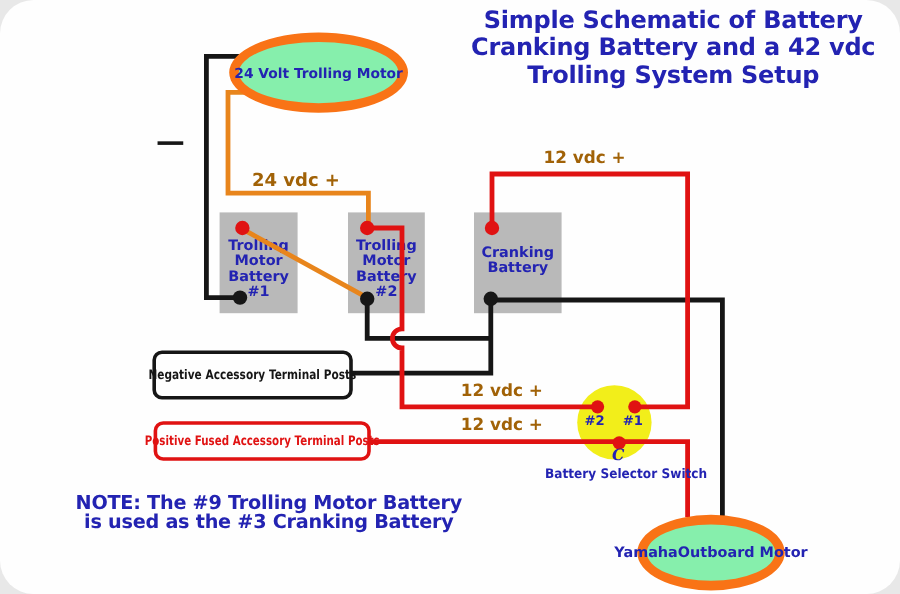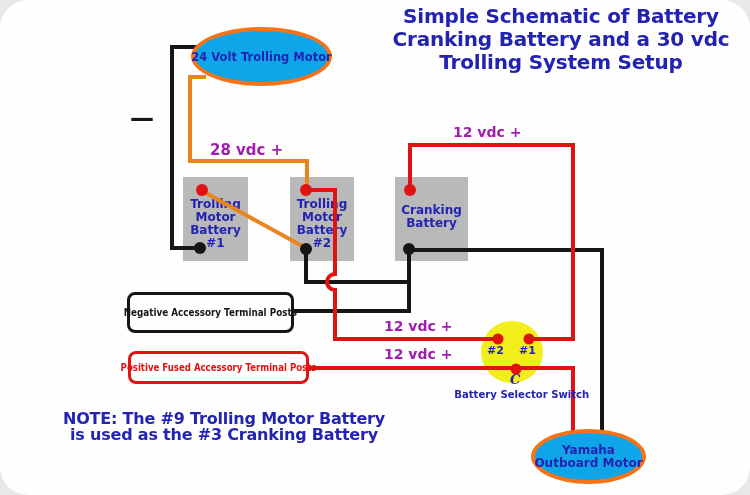--- a/index.html
+++ b/index.html
@@ -5,44 +5,44 @@
   html,body{margin:0;padding:0;background:#e8e8e8;}
   .diagram{
     position:relative;width:750px;height:495px;background:#fefefe;
     font-family:"DejaVu Sans","Liberation Sans",sans-serif;overflow:hidden;border-radius:28px;
   }
   .abs{position:absolute;}
   
   .title{left:375px;top:5px;width:372px;font-size:20px;font-weight:bold;
          line-height:23px;color:#2323b2;text-align:center;letter-spacing:-0.2px;z-index:3;}
   
-  .oval{border:4px solid #f97316;border-radius:50%;background:#0ea5e9;
+  .oval{border:8px solid #f97316;border-radius:50%;background:#86efac;
         display:flex;align-items:center;justify-content:center;z-index:3;}
   .oval-tm{left:191px;top:27px;width:133px;height:51px;}
   .oval-tm span{font-size:11.5px;font-weight:bold;color:#2323b2;white-space:nowrap;}
-  .oval-ob{left:531px;top:429px;width:107px;height:47px;flex-direction:column;}
+  .oval-ob{left:531px;top:429px;width:107px;height:47px;}
   .oval-ob div{font-size:12px;font-weight:bold;color:#2323b2;line-height:13px;white-space:nowrap;}
   
   .battery{background:#b9b9b9;z-index:1;text-align:center;color:#2323b2;
            font-weight:bold;font-size:12px;line-height:13px;}
   .bat1{left:183px;top:177px;width:65px;height:84px;padding-top:0;}
   .bat2{left:290px;top:177px;width:64px;height:84px;}
   .bat3{left:395px;top:177px;width:73px;height:84px;}
   .bat-label{position:absolute;left:0;right:0;}
   .bat12-label{top:21px;}
   .bat3-label{top:27px;}
   
   .tbox{border-radius:8px;background:#fefefe;display:flex;align-items:center;
         justify-content:center;z-index:3;white-space:nowrap;}
   .negbox{left:127px;top:292px;width:161px;height:35px;border:3px solid #161616;}
   .negbox span{font-size:11px;font-weight:bold;color:#161616;transform:scaleX(.8);}
   .posbox{left:128px;top:351px;width:175px;height:27px;border:3px solid #e01212;}
   .posbox span{font-size:11px;font-weight:bold;color:#e01212;transform:scaleX(.78);}
   
-  .wlabel{font-weight:bold;color:#a21caf;z-index:3;white-space:nowrap;}
+  .wlabel{font-weight:bold;color:#a16207;z-index:3;white-space:nowrap;}
   .l24{left:210px;top:141px;font-size:15px;}
   .l12a{left:453px;top:124px;font-size:14px;}
   .l12b{left:384px;top:318px;font-size:14px;}
   .l12c{left:384px;top:346px;font-size:14px;}
   
   .swpost{font-size:11px;font-weight:bold;color:#2323b2;z-index:3;}
   .sw2{left:487px;top:344px;}
   .sw1{left:519px;top:344px;}
   .swc{left:510px;top:372px;font-size:13px;font-style:italic;font-family:"DejaVu Serif","Liberation Serif",serif;}
   .swcaption{left:449px;top:388px;width:130px;text-align:center;font-size:11px;
@@ -53,21 +53,21 @@
   .minus{left:130px;top:104px;font-size:24px;font-weight:bold;color:#161616;z-index:3;}
   svg.wires{position:absolute;left:0;top:0;z-index:2;}
 </style>
 </head>
 <body>
 
 <div class="diagram">
 
   <div class="abs title">
     <div>Simple Schematic of Battery</div>
-    <div>Cranking Battery and a 30 vdc</div>
+    <div>Cranking Battery and a 42 vdc</div>
     <div>Trolling System Setup</div>
   </div>
 
   <div class="abs oval oval-tm">
     <span>24 Volt Trolling Motor</span>
   </div>
 
   <div class="abs minus">—</div>
 
   <div class="abs battery bat1">
@@ -86,21 +86,21 @@
       <div>#2</div>
     </div>
   </div>
   <div class="abs battery bat3">
     <div class="bat-label bat3-label">
       <div>Cranking</div>
       <div>Battery</div>
     </div>
   </div>
 
-  <div class="abs wlabel l24">28 vdc +</div>
+  <div class="abs wlabel l24">24 vdc +</div>
   <div class="abs wlabel l12a">12 vdc +</div>
   <div class="abs wlabel l12b">12 vdc +</div>
   <div class="abs wlabel l12c">12 vdc +</div>
 
   <div class="abs tbox posbox">
     <span>Positive Fused Accessory Terminal Posts</span>
   </div>
   <div class="abs tbox negbox">
     <span>Negative Accessory Terminal Posts</span>
   </div>

